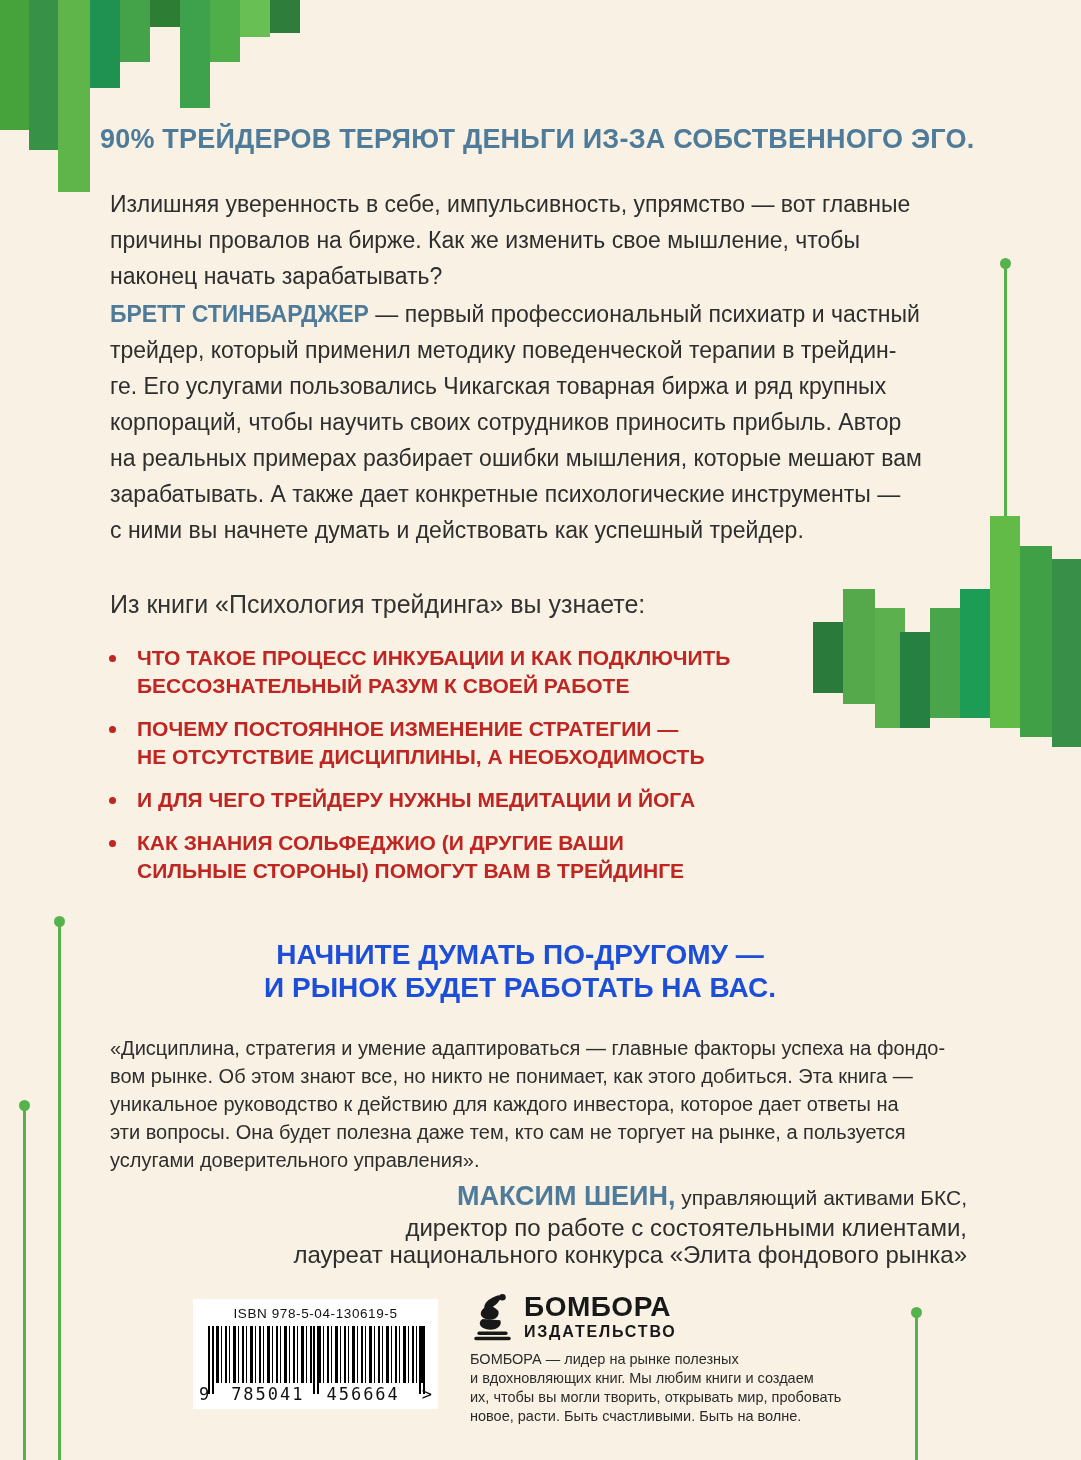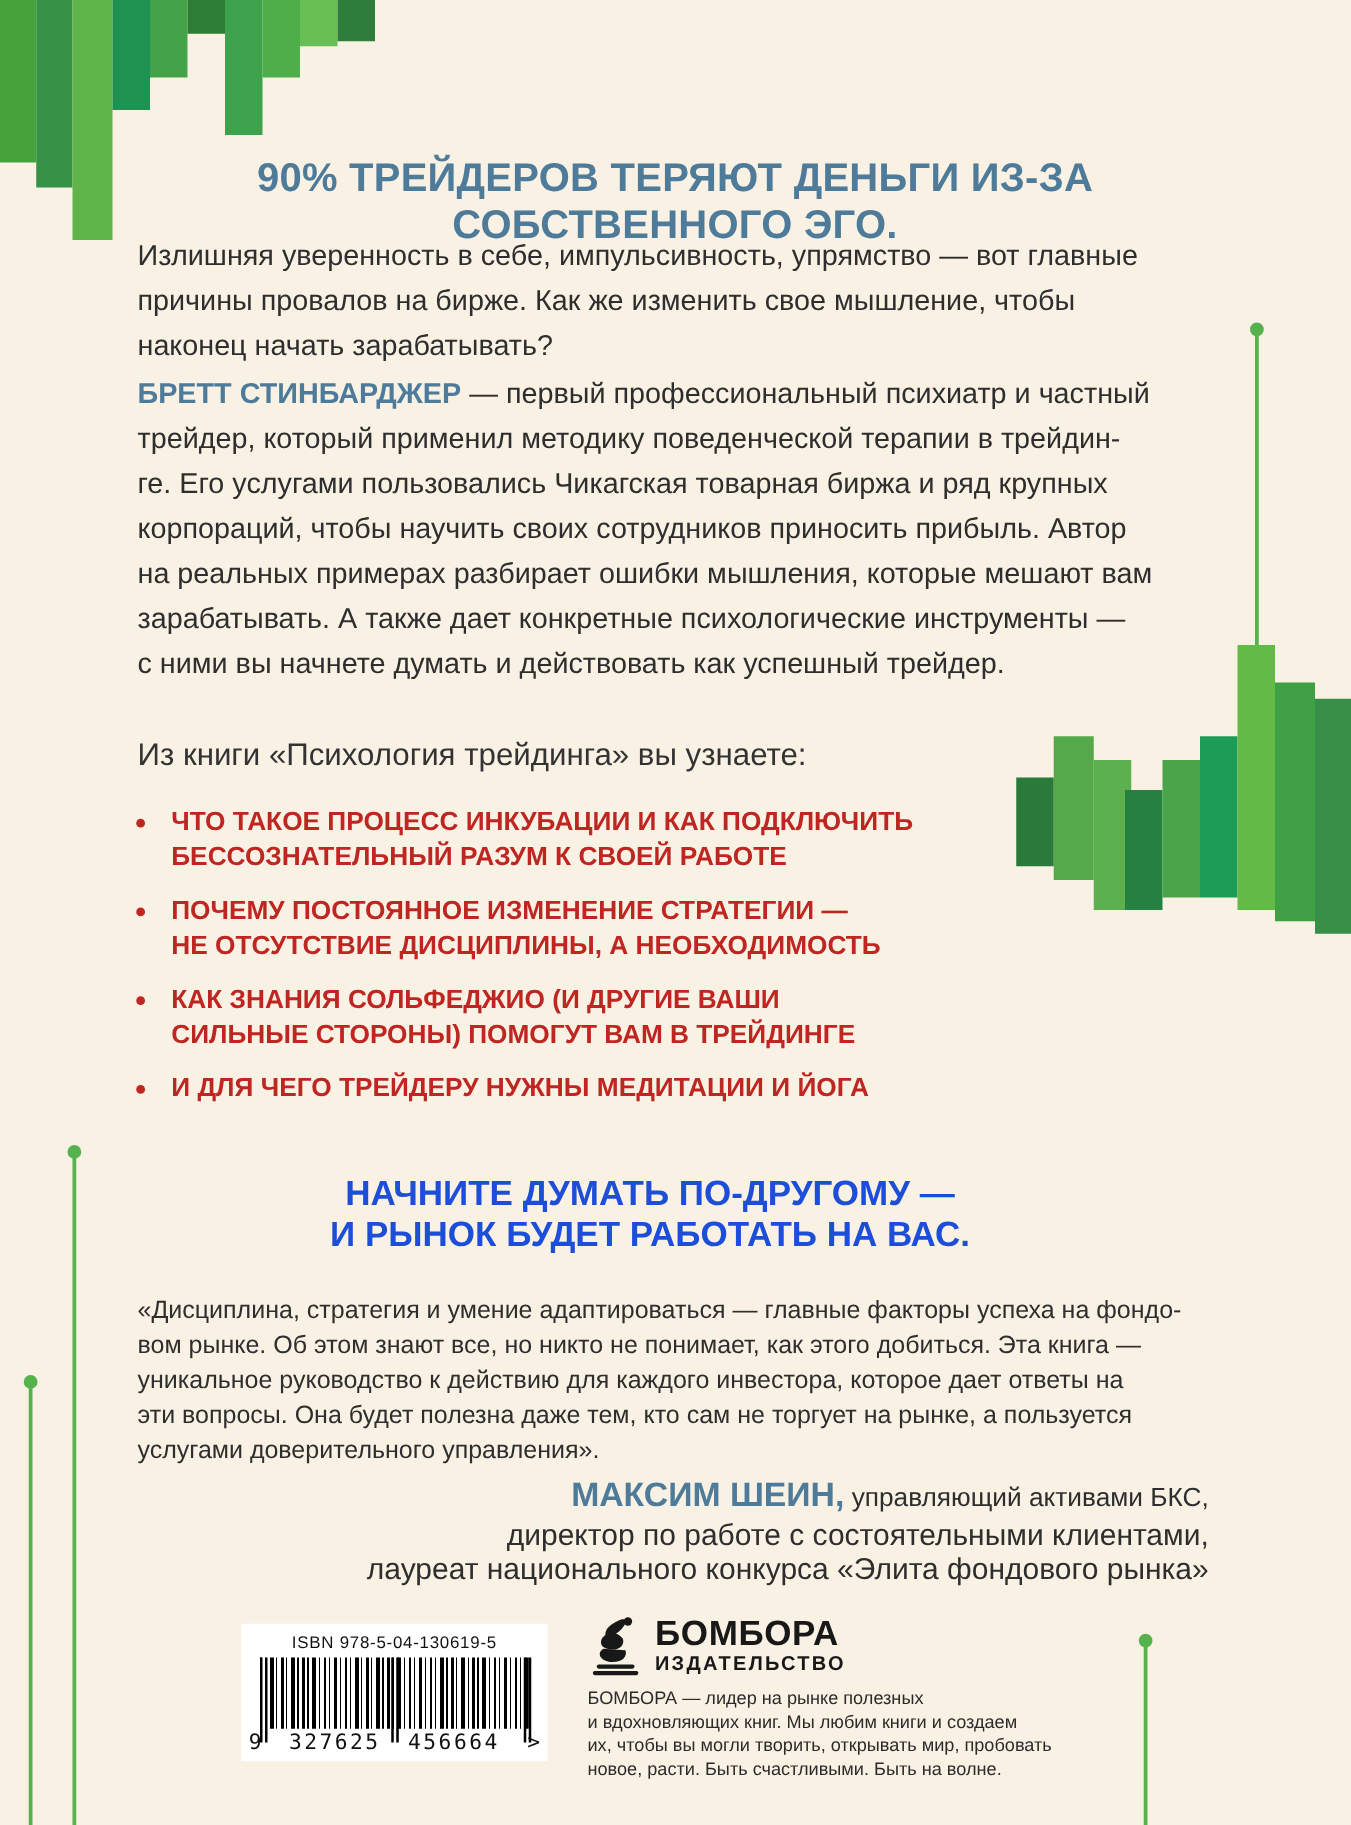--- a/index.html
+++ b/index.html
@@ -15,21 +15,21 @@
 
   
   .tb{position:absolute;top:0;}
   .rb{position:absolute;}
   .vline{position:absolute;width:3px;background:#56b24c;}
   .vdot{position:absolute;width:11px;height:11px;border-radius:50%;background:#56b24c;}
 
   
   .headline{
     position:absolute;left:100px;top:124px;width:880px;
-    text-align:center;font-size:32px;font-weight:700;color:#4e7b99;
+    text-align:left;font-size:27px;font-weight:700;color:#4e7b99;
     letter-spacing:0.2px;
   }
   .intro{
     position:absolute;left:110px;top:186px;width:885px;margin:0;
     font-size:23px;line-height:36px;color:#2e2e2e;
   }
   .about{
     position:absolute;left:110px;top:296px;width:890px;margin:0;
     font-size:23px;line-height:36px;color:#2e2e2e;
   }
@@ -159,23 +159,23 @@
 на реальных примерах разбирает ошибки мышления, которые мешают вам
 зарабатывать. А также дает конкретные психологические инструменты —
 с ними вы начнете думать и действовать как успешный трейдер.</span></p>
 
   <div class="learn-heading">Из книги «Психология трейдинга» вы узнаете:</div>
   <ul class="bullets">
     <li><span class="dot"></span><span class="pre">ЧТО ТАКОЕ ПРОЦЕСС ИНКУБАЦИИ И КАК ПОДКЛЮЧИТЬ
 БЕССОЗНАТЕЛЬНЫЙ РАЗУМ К СВОЕЙ РАБОТЕ</span></li>
     <li><span class="dot"></span><span class="pre">ПОЧЕМУ ПОСТОЯННОЕ ИЗМЕНЕНИЕ СТРАТЕГИИ —
 НЕ ОТСУТСТВИЕ ДИСЦИПЛИНЫ, А НЕОБХОДИМОСТЬ</span></li>
+    <li><span class="dot"></span><span class="pre">И ДЛЯ ЧЕГО ТРЕЙДЕРУ НУЖНЫ МЕДИТАЦИИ И ЙОГА</span></li>
     <li><span class="dot"></span><span class="pre">КАК ЗНАНИЯ СОЛЬФЕДЖИО (И ДРУГИЕ ВАШИ
 СИЛЬНЫЕ СТОРОНЫ) ПОМОГУТ ВАМ В ТРЕЙДИНГЕ</span></li>
-    <li><span class="dot"></span><span class="pre">И ДЛЯ ЧЕГО ТРЕЙДЕРУ НУЖНЫ МЕДИТАЦИИ И ЙОГА</span></li>
   </ul>
 
   <div class="callout pre">НАЧНИТЕ ДУМАТЬ ПО-ДРУГОМУ —
 И РЫНОК БУДЕТ РАБОТАТЬ НА ВАС.</div>
 
   <p class="quote pre">«Дисциплина, стратегия и умение адаптироваться — главные факторы успеха на фондо-
 вом рынке. Об этом знают все, но никто не понимает, как этого добиться. Эта книга —
 уникальное руководство к действию для каждого инвестора, которое дает ответы на
 эти вопросы. Она будет полезна даже тем, кто сам не торгует на рынке, а пользуется
 услугами доверительного управления».</p>
@@ -190,21 +190,21 @@
     <div class="isbn">ISBN 978-5-04-130619-5</div>
     <div class="bars"></div>
     <div class="guard" style="left:15px;"></div>
     <div class="guard" style="left:19px;"></div>
     <div class="guard" style="left:120px;"></div>
     <div class="guard" style="left:124px;"></div>
     <div class="guard" style="left:226px;"></div>
     <div class="guard" style="left:230px;"></div>
     <div class="bc-digits">
       <span>9</span>
-      <span class="grp">327625</span>
+      <span class="grp">785041</span>
       <span class="grp">456664</span>
       <span>&gt;</span>
     </div>
   </div>
 
   <div class="logo">
     <svg class="logo-icon" viewBox="0 0 44 48" xmlns="http://www.w3.org/2000/svg">
       <g fill="#181818">
         <circle cx="31" cy="5" r="3.2"></circle>
         <path d="M27 3 C 18 6 12 11 14 17 C 21 16 28 11 30 4 Z"></path>

